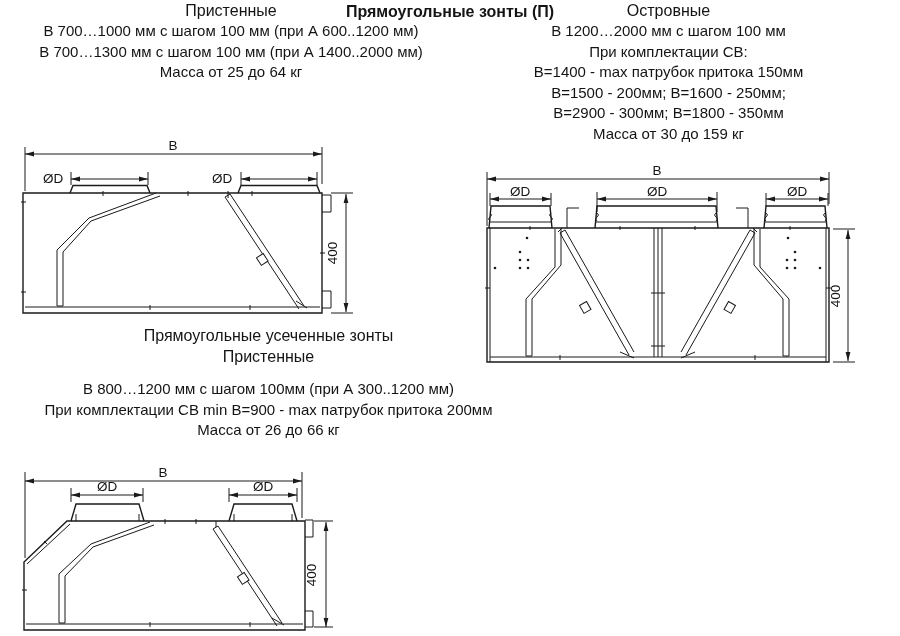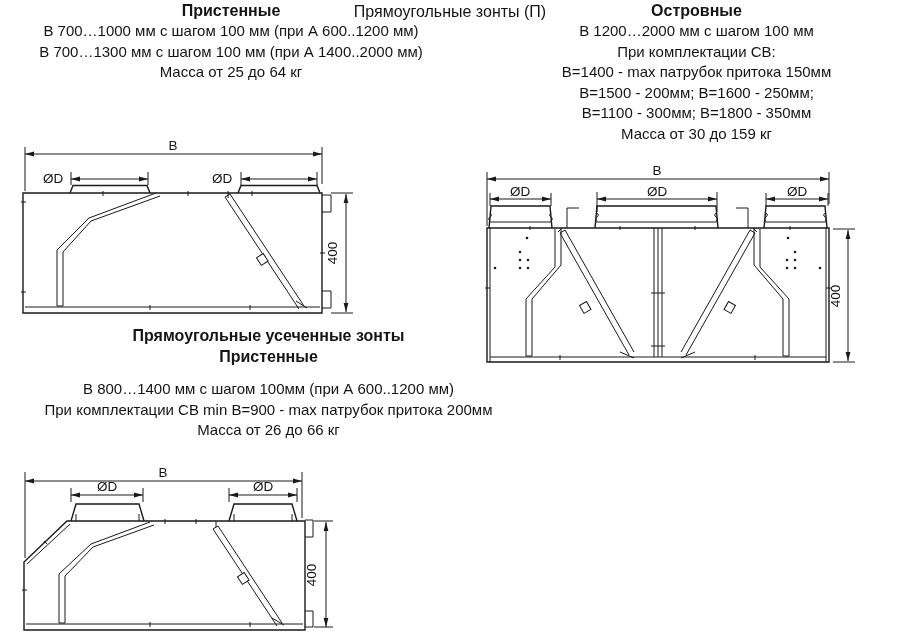--- a/index.html
+++ b/index.html
@@ -1,21 +1,21 @@
 <!DOCTYPE html>
 <html><head>
 <meta charset="utf-8">
 <style>
   html,body{margin:0;padding:0;background:#fff;}
   .page{position:relative;width:900px;height:636px;background:#fff;overflow:hidden;
         font-family:"Liberation Sans",sans-serif;color:#141414;}
   .title{position:absolute;top:3px;left:0;width:900px;text-align:center;
-         font-size:16px;font-weight:normal;white-space:nowrap;}
+         font-size:16px;font-weight:bold;white-space:nowrap;}
   .tb{position:absolute;text-align:center;font-size:15px;line-height:20.5px;white-space:nowrap;}
-  .hd{font-size:16px;font-weight:bold;line-height:21px;}
+  .hd{font-size:16px;font-weight:normal;line-height:21px;}
   .gap{height:12px;}
   svg{position:absolute;}
   .oln{stroke:#1a1a1a;stroke-width:1.4;fill:none;stroke-linejoin:miter;}
   .thin{stroke:#1a1a1a;stroke-width:1;fill:none;}
   .dim{stroke:#1a1a1a;stroke-width:1;fill:none;}
   .arr{fill:#1a1a1a;stroke:none;}
   .dimtxt{font-family:"Liberation Sans",sans-serif;font-size:13.5px;fill:#141414;}
   .clip{fill:#ffffff;stroke:#1a1a1a;stroke-width:1;}
   .dot{fill:#1a1a1a;stroke:none;}
 </style>
@@ -26,35 +26,35 @@
 
   <div class="title">Прямоугольные зонты (П)</div>
 
   <div class="tb" style="left:0;top:21;width:462px;">
     <div class="hd">Пристенные</div>
     <div>В 700…1000 мм с шагом 100 мм (при А 600..1200 мм)</div>
     <div>В 700…1300 мм с шагом 100 мм (при А 1400..2000 мм)</div>
     <div>Масса от 25 до 64 кг</div>
   </div>
 
-  <div class="tb" style="left:524px;top:22;width:345px;">
+  <div class="tb" style="left:496px;top:22;width:345px;">
     <div class="hd">Островные</div>
     <div>В 1200…2000 мм с шагом 100 мм</div>
     <div>При комплектации СВ:</div>
     <div>В=1400 - max патрубок притока 150мм</div>
     <div>В=1500 - 200мм; В=1600 - 250мм;</div>
-    <div>В=1100 - 300мм; В=1800 - 350мм</div>
+    <div>В=2900 - 300мм; В=1800 - 350мм</div>
     <div>Масса от 30 до 159 кг</div>
   </div>
 
   <div class="tb" style="left:16px;top:325px;width:505px;">
     <div class="hd">Прямоугольные усеченные зонты</div>
     <div class="hd">Пристенные</div>
     <div class="gap"></div>
-    <div>В 800…1400 мм с шагом 100мм (при А 600..1200 мм)</div>
+    <div>В 800…1200 мм с шагом 100мм (при А 300..1200 мм)</div>
     <div>При комплектации СВ min В=900 - max патрубок притока 200мм</div>
     <div>Масса от 26 до 66 кг</div>
   </div>
 
   <svg style="left:0;top:140px;" width="370" height="185" viewBox="0 140 370 185">
 
     <g>
       <path class="dim" d="M25,147 V191 M322,147 V184 M25,154 H322"></path>
       <polygon class="arr" points="25,154 34,151.6 34,156.4"></polygon>
       <polygon class="arr" points="322,154 313,151.6 313,156.4"></polygon>

